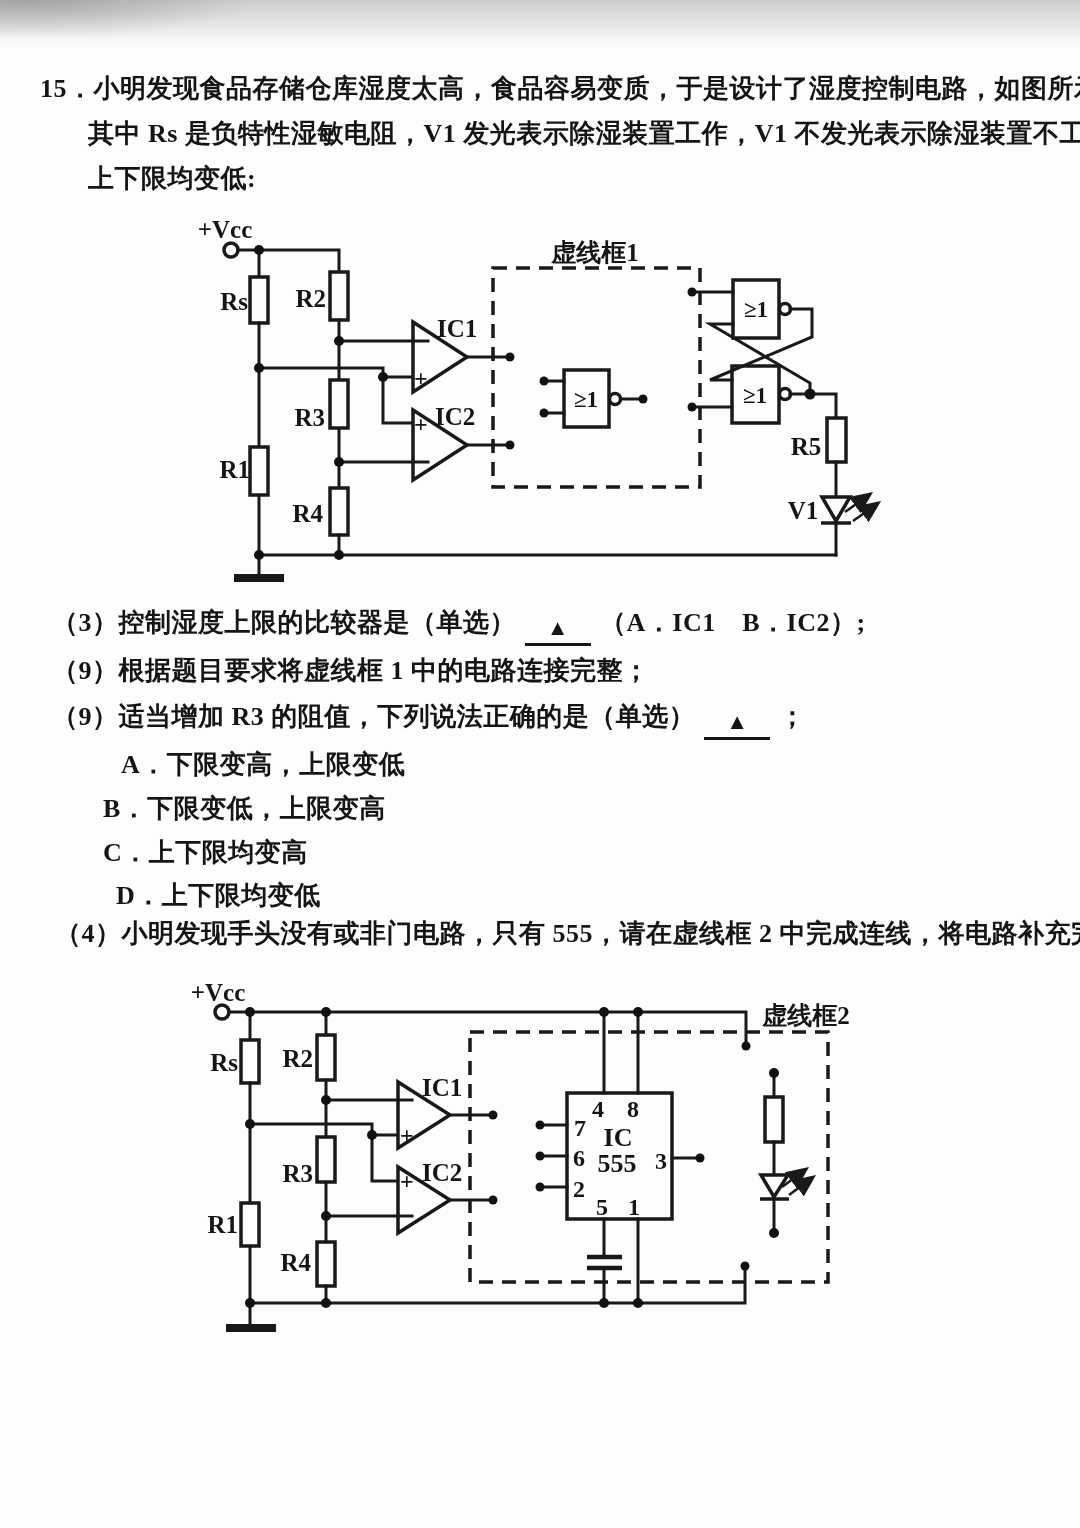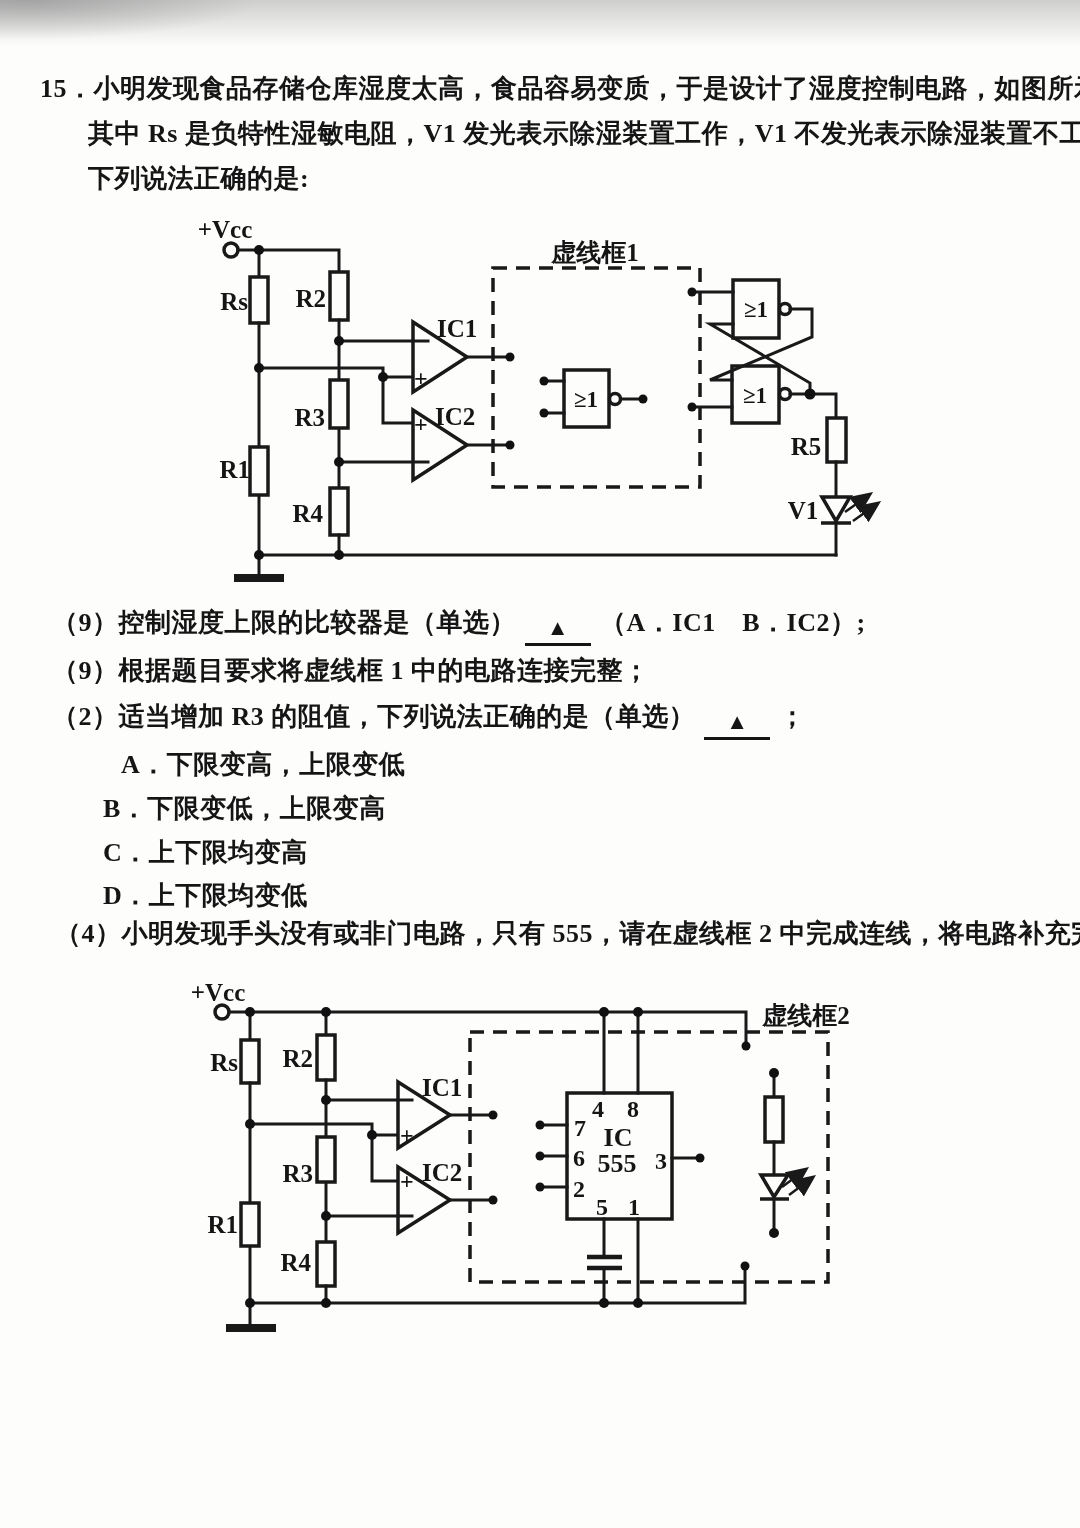--- a/index.html
+++ b/index.html
@@ -46,21 +46,21 @@
 </style>
 </head>
 <body>
 
 <div class="page">
   <div class="scan-top"></div>
   <div class="scan-corner"></div>
 
   <div class="tline" style="top:72px;left:40px">15．小明发现食品存储仓库湿度太高，食品容易变质，于是设计了湿度控制电路，如图所示。</div>
   <div class="tline" style="top:117px;left:88px">其中 Rs 是负特性湿敏电阻，V1 发光表示除湿装置工作，V1 不发光表示除湿装置不工作。</div>
-  <div class="tline" style="top:162px;left:88px">下列说法正确的是:</div>
+  <div class="tline" style="top:162px;left:88px">上下限均变低:</div>
 
   <svg style="top:215px" width="1080" height="390" viewBox="0 215 1080 390">
     <defs>
       <marker id="ah1" markerWidth="9" markerHeight="8" refX="7" refY="4" orient="auto">
         <path d="M0,0 L9,4 L0,8 z" fill="#191919"></path>
       </marker>
     </defs>
 
     <g>
       <text class="lbl" x="225" y="238" text-anchor="middle">+Vcc</text>
@@ -176,27 +176,27 @@
       <circle class="dot" cx="510" cy="445" r="4.5"></circle>
       <circle class="dot" cx="544" cy="381" r="4.5"></circle>
       <circle class="dot" cx="544" cy="413" r="4.5"></circle>
       <circle class="dot" cx="643" cy="399" r="4.5"></circle>
       <circle class="dot" cx="692" cy="292" r="4.5"></circle>
       <circle class="dot" cx="692" cy="407" r="4.5"></circle>
       <circle class="dot" cx="810" cy="394" r="5.5"></circle>
     </g>
   </svg>
 
-  <div class="tline" style="top:606px;left:52px"><span>（9）控制湿度上限的比较器是（单选）</span><span class="blank"><span>▲</span></span><span>（A．IC1　B．IC2）;</span></div>
+  <div class="tline" style="top:606px;left:52px"><span>（3）控制湿度上限的比较器是（单选）</span><span class="blank"><span>▲</span></span><span>（A．IC1　B．IC2）;</span></div>
   <div class="tline" style="top:654px;left:52px">（9）根据题目要求将虚线框 1 中的电路连接完整；</div>
-  <div class="tline" style="top:700px;left:52px"><span>（2）适当增加 R3 的阻值，下列说法正确的是（单选）</span><span class="blank"><span>▲</span></span><span>；</span></div>
+  <div class="tline" style="top:700px;left:52px"><span>（9）适当增加 R3 的阻值，下列说法正确的是（单选）</span><span class="blank"><span>▲</span></span><span>；</span></div>
   <div class="tline" style="top:748px;left:121px">A．下限变高，上限变低</div>
   <div class="tline" style="top:836px;left:103px">C．上下限均变高</div>
   <div class="tline" style="top:792px;left:103px">B．下限变低，上限变高</div>
-  <div class="tline" style="top:879px;left:103px">D．上下限均变低</div>
+  <div class="tline" style="top:879px;left:116px">D．上下限均变低</div>
   <div class="tline" style="top:917px;left:55px">（4）小明发现手头没有或非门电路，只有 555，请在虚线框 2 中完成连线，将电路补充完整。</div>
 
   <svg style="top:975px" width="1080" height="375" viewBox="0 975 1080 375">
     <defs>
       <marker id="ah2" markerWidth="9" markerHeight="8" refX="7" refY="4" orient="auto">
         <path d="M0,0 L9,4 L0,8 z" fill="#191919"></path>
       </marker>
     </defs>
 
     <g>

